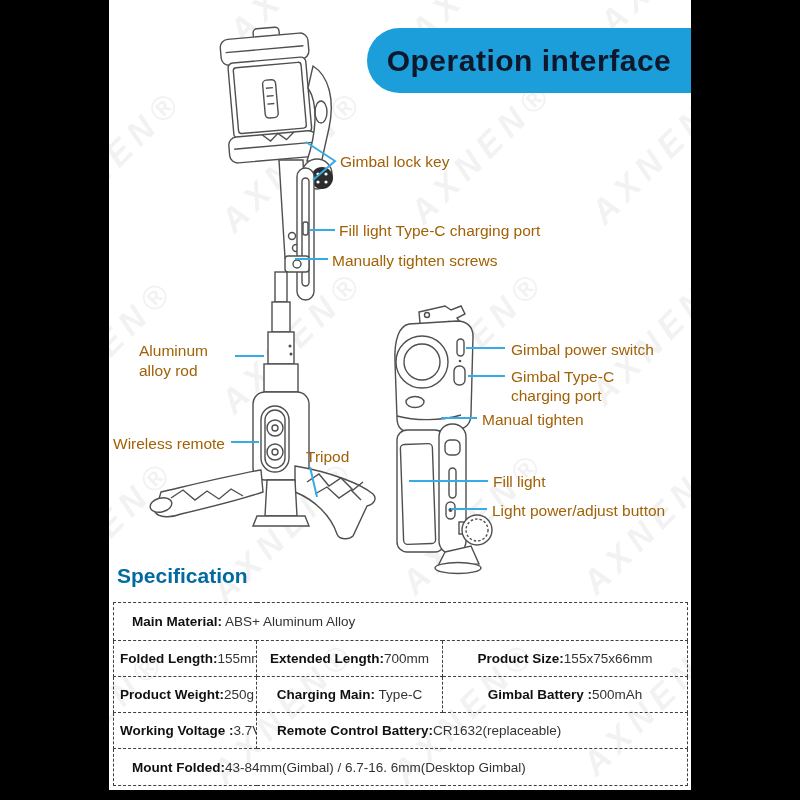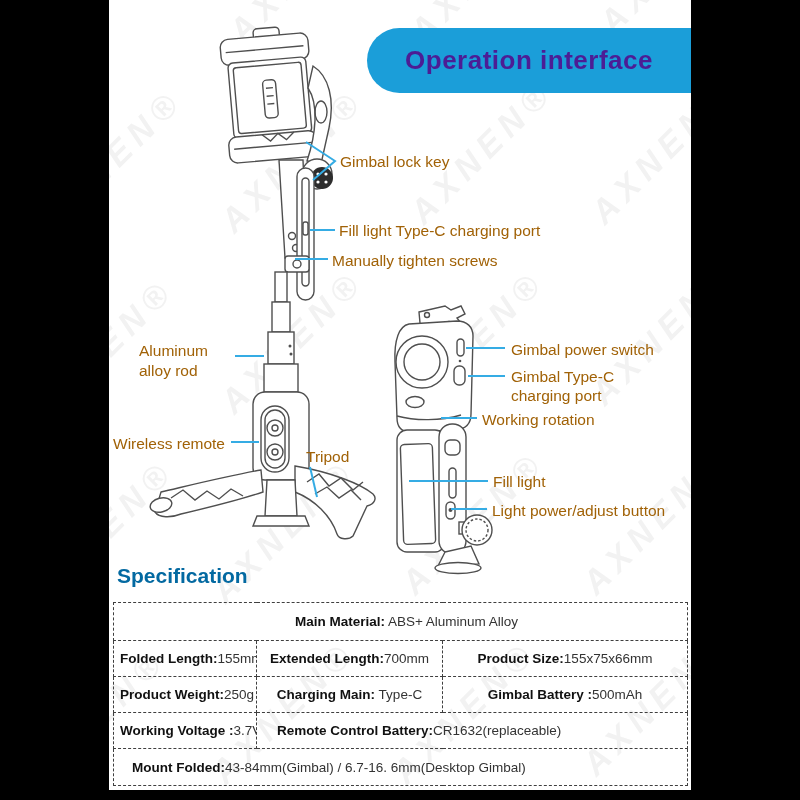--- a/index.html
+++ b/index.html
@@ -12,21 +12,21 @@
   #wm{position:absolute;left:-510px;top:-420px;width:1600px;height:1650px;
       transform:rotate(-45deg);z-index:0;pointer-events:none;}
   .wm-row{white-space:nowrap;height:128px;line-height:128px;
           font-size:34px;font-weight:bold;font-style:italic;
           letter-spacing:7px;word-spacing:26px;color:rgba(40,40,40,0.06);}
   .wm-row:nth-child(even){margin-left:-128px;}
   
   .banner{position:absolute;left:258px;top:28px;width:324px;height:65px;
           background:#1b9ed9;border-radius:33px 0 0 33px;z-index:3;
           display:flex;align-items:center;justify-content:center;}
-  .banner span{color:#4c1d95;font-size:26px;font-weight:bold;letter-spacing:0.5px;}
+  .banner span{color:#0f172a;font-size:30px;font-weight:bold;letter-spacing:0.5px;}
   
   .art{position:absolute;left:0;top:0;z-index:1;}
   
   .lbl{position:absolute;z-index:2;font-size:15.5px;color:#a16207;
        white-space:nowrap;line-height:19px;}
   .lbl.wrap{white-space:normal;}
   
   .spec-heading{position:absolute;left:8px;top:564px;z-index:2;
                 font-size:21px;font-weight:bold;color:#0369a1;}
   .spec-table{position:absolute;left:4px;top:602px;width:574px;z-index:2;
@@ -174,35 +174,35 @@
     </svg>
 
     <div class="lbl" style="left:231px;top:152px;">Gimbal lock key</div>
     <div class="lbl" style="left:230px;top:221px;">Fill light Type-C charging port</div>
     <div class="lbl" style="left:223px;top:251px;">Manually tighten screws</div>
     <div class="lbl wrap" style="left:30px;top:341px;width:92px;text-align:left;line-height:20px;">Aluminum alloy rod</div>
     <div class="lbl" style="left:4px;top:434px;">Wireless remote</div>
     <div class="lbl" style="left:197px;top:447px;">Tripod</div>
     <div class="lbl wrap" style="left:402px;top:367px;width:118px;">Gimbal Type-C charging port</div>
     <div class="lbl" style="left:402px;top:340px;">Gimbal power switch</div>
-    <div class="lbl" style="left:373px;top:410px;">Working rotation</div>
+    <div class="lbl" style="left:373px;top:410px;">Manual tighten</div>
     <div class="lbl" style="left:384px;top:472px;">Fill light</div>
     <div class="lbl" style="left:383px;top:501px;">Light power/adjust button</div>
 
     <div class="spec-heading">Specification</div>
 
     <table class="spec-table">
       <colgroup>
           <col style="width:143px">
           <col style="width:186px">
           <col style="width:245px">
         </colgroup>
       <tbody>
           <tr>
-        <td class="l" colspan="3" style="height:37px;text-align:center;">
+        <td class="l" colspan="3" style="height:37px;">
           <span class="b">Main Material:</span><span> ABS+ Aluminum Alloy</span>
         </td>
       </tr>
       <tr>
         <td class="c">
           <span class="b">Folded Length:</span><span>155mm</span>
         </td>
         <td class="c">
           <span class="b">Extended Length:</span><span>700mm</span>
         </td>

